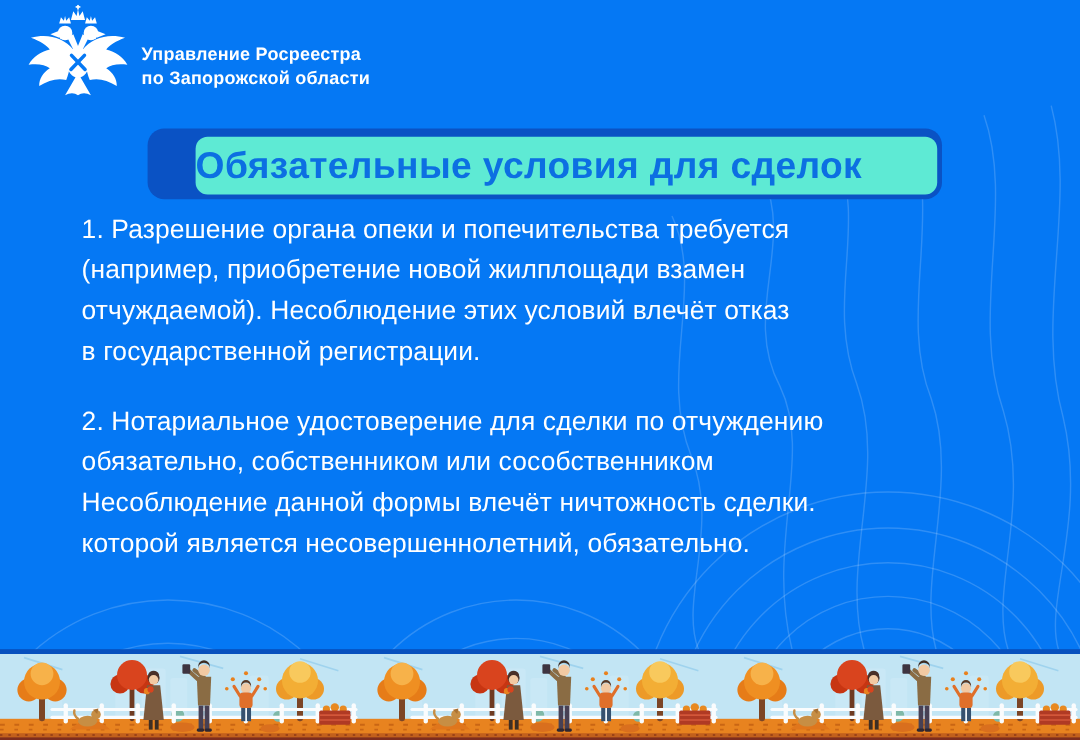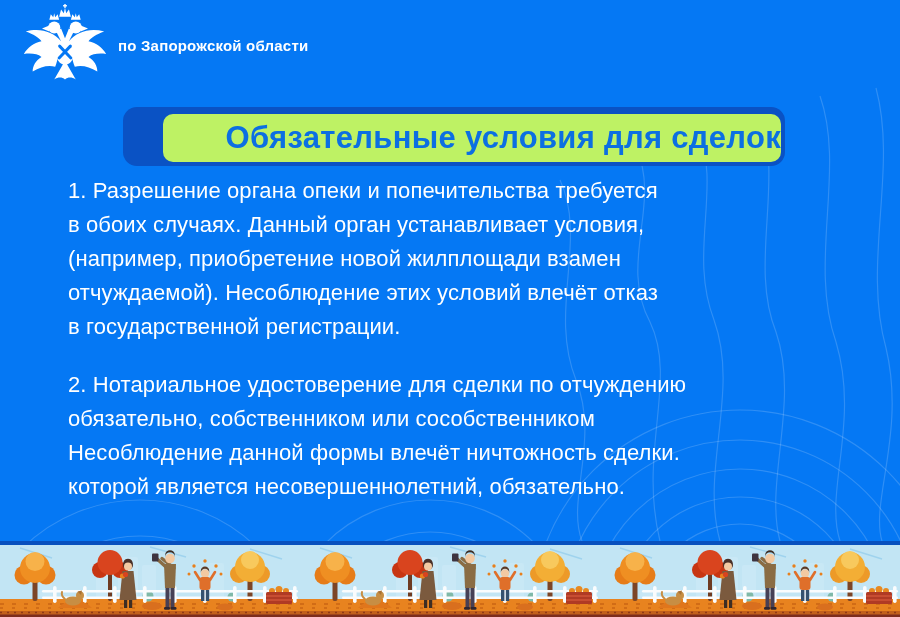--- a/index.html
+++ b/index.html
@@ -14,22 +14,22 @@
   .eagle{position:absolute;left:16px;top:4px;width:98px;height:98px;}
   .org{position:absolute;left:118px;top:36px;color:#fff;font-weight:bold;
        font-size:15px;line-height:20px;letter-spacing:.2px;}
   
   .title-outer{
     position:absolute;left:123px;top:107px;width:662px;height:59px;
     background:#0A52C4;border-radius:14px;box-sizing:border-box;
   }
   .title-inner{
     position:absolute;left:4px;right:4px;top:7px;bottom:4px;
-    background:#bef264;border-radius:10px;
-    display:flex;align-items:center;justify-content:flex-end;margin-left:36px;
+    background:#5eead4;border-radius:10px;
+    display:flex;align-items:center;justify-content:flex-start;margin-left:36px;
   }
   .title-text{
     margin:0;font-size:31px;font-weight:bold;color:#0C6FE2;letter-spacing:.3px;
     white-space:nowrap;
   }
   
   .bodytext{position:absolute;left:68px;top:174px;width:812px;color:#fff;}
   .para{margin:0;}
   .para + .para{margin-top:24px;}
   .line{font-size:22px;line-height:34px;font-weight:normal;white-space:nowrap;
@@ -100,34 +100,34 @@
 
         <path d="M50 58 L39 77 C43 74.5 47 74.5 50 77 C53 74.5 57 74.5 61 77 Z"></path>
       </g>
 
       <g stroke="#0578F4" stroke-width="3" stroke-linecap="round">
         <line x1="44.5" y1="43" x2="56" y2="55"></line>
         <line x1="55.5" y1="43" x2="44" y2="55"></line>
       </g>
     </svg>
     <div class="org">
+      <div>Управление Росреестра</div>
       <div>по Запорожской области</div>
     </div>
   </div>
 
   <div class="title-outer">
     <div class="title-inner">
       <h1 class="title-text">Обязательные условия для сделок</h1>
     </div>
   </div>
 
   <div class="bodytext">
     <div class="para">
       <div class="line">1. Разрешение органа опеки и попечительства требуется</div>
-      <div class="line">в обоих случаях. Данный орган устанавливает условия,</div>
       <div class="line">(например, приобретение новой жилплощади взамен</div>
       <div class="line">отчуждаемой). Несоблюдение этих условий влечёт отказ</div>
       <div class="line">в государственной регистрации.</div>
     </div>
     <div class="para">
       <div class="line">2. Нотариальное удостоверение для сделки по отчуждению</div>
       <div class="line">обязательно, собственником или сособственником</div>
       <div class="line">Несоблюдение данной формы влечёт ничтожность сделки.</div>
       <div class="line">которой является несовершеннолетний, обязательно.</div>
     </div>

